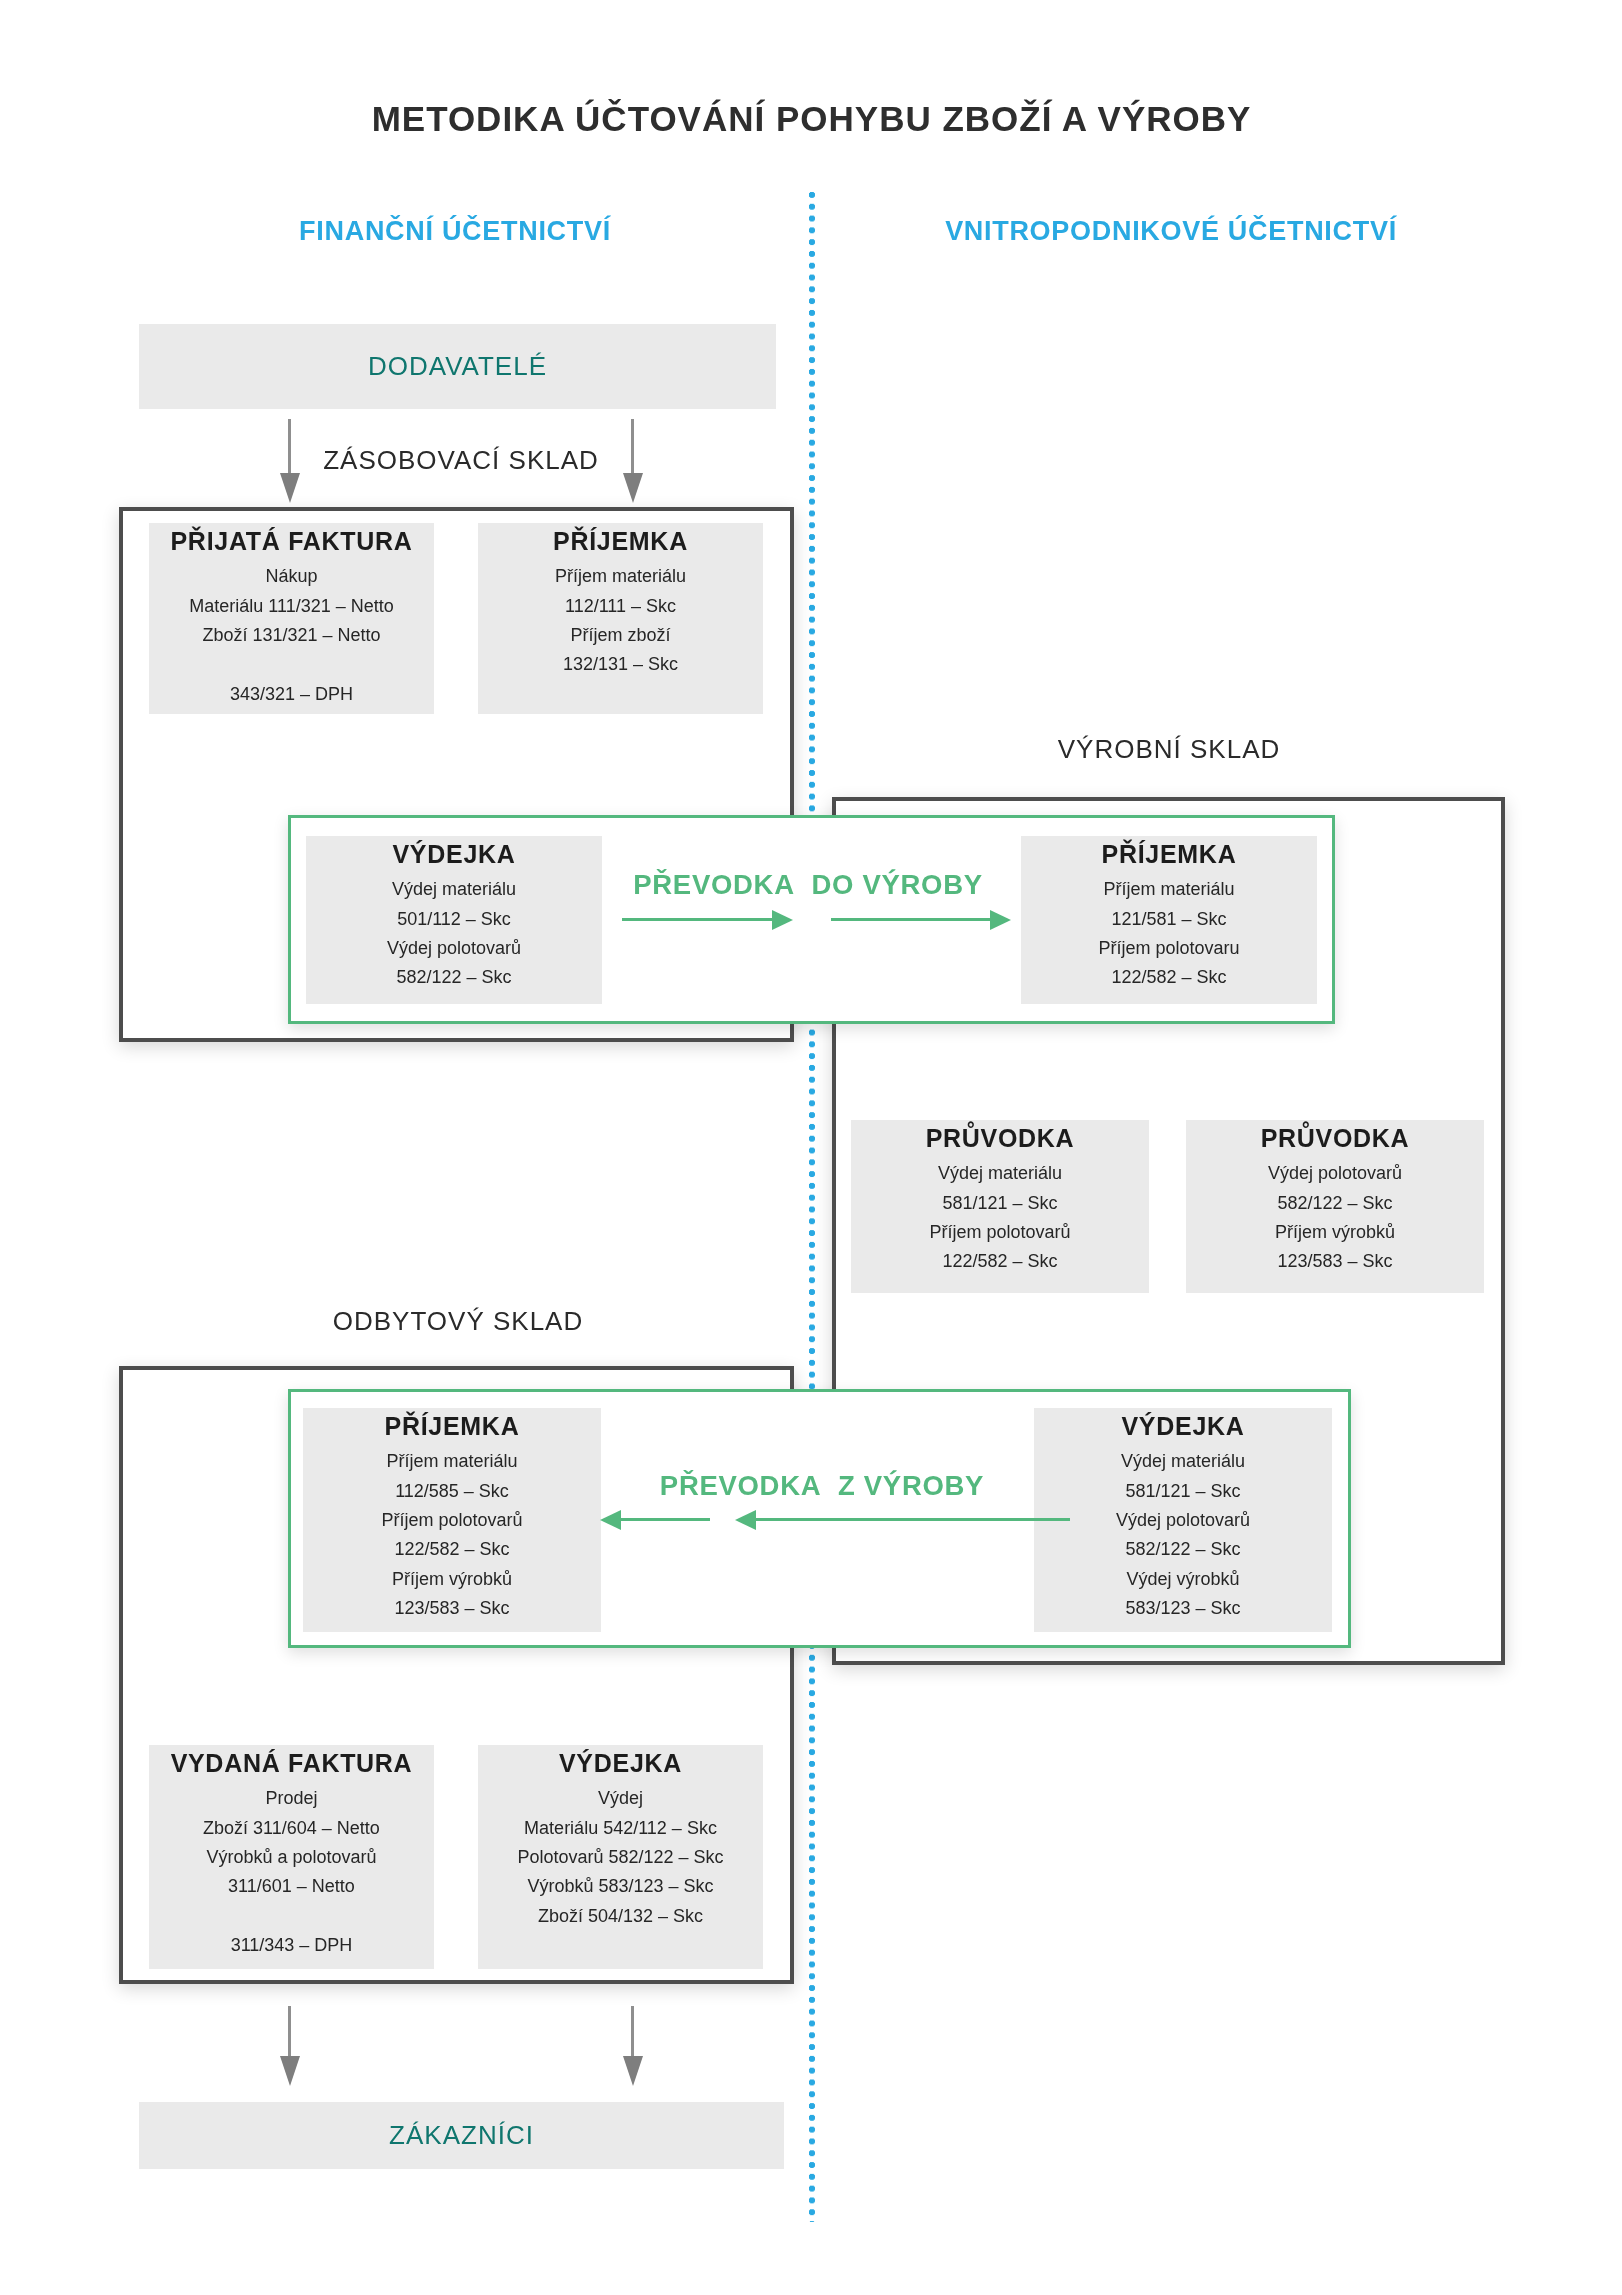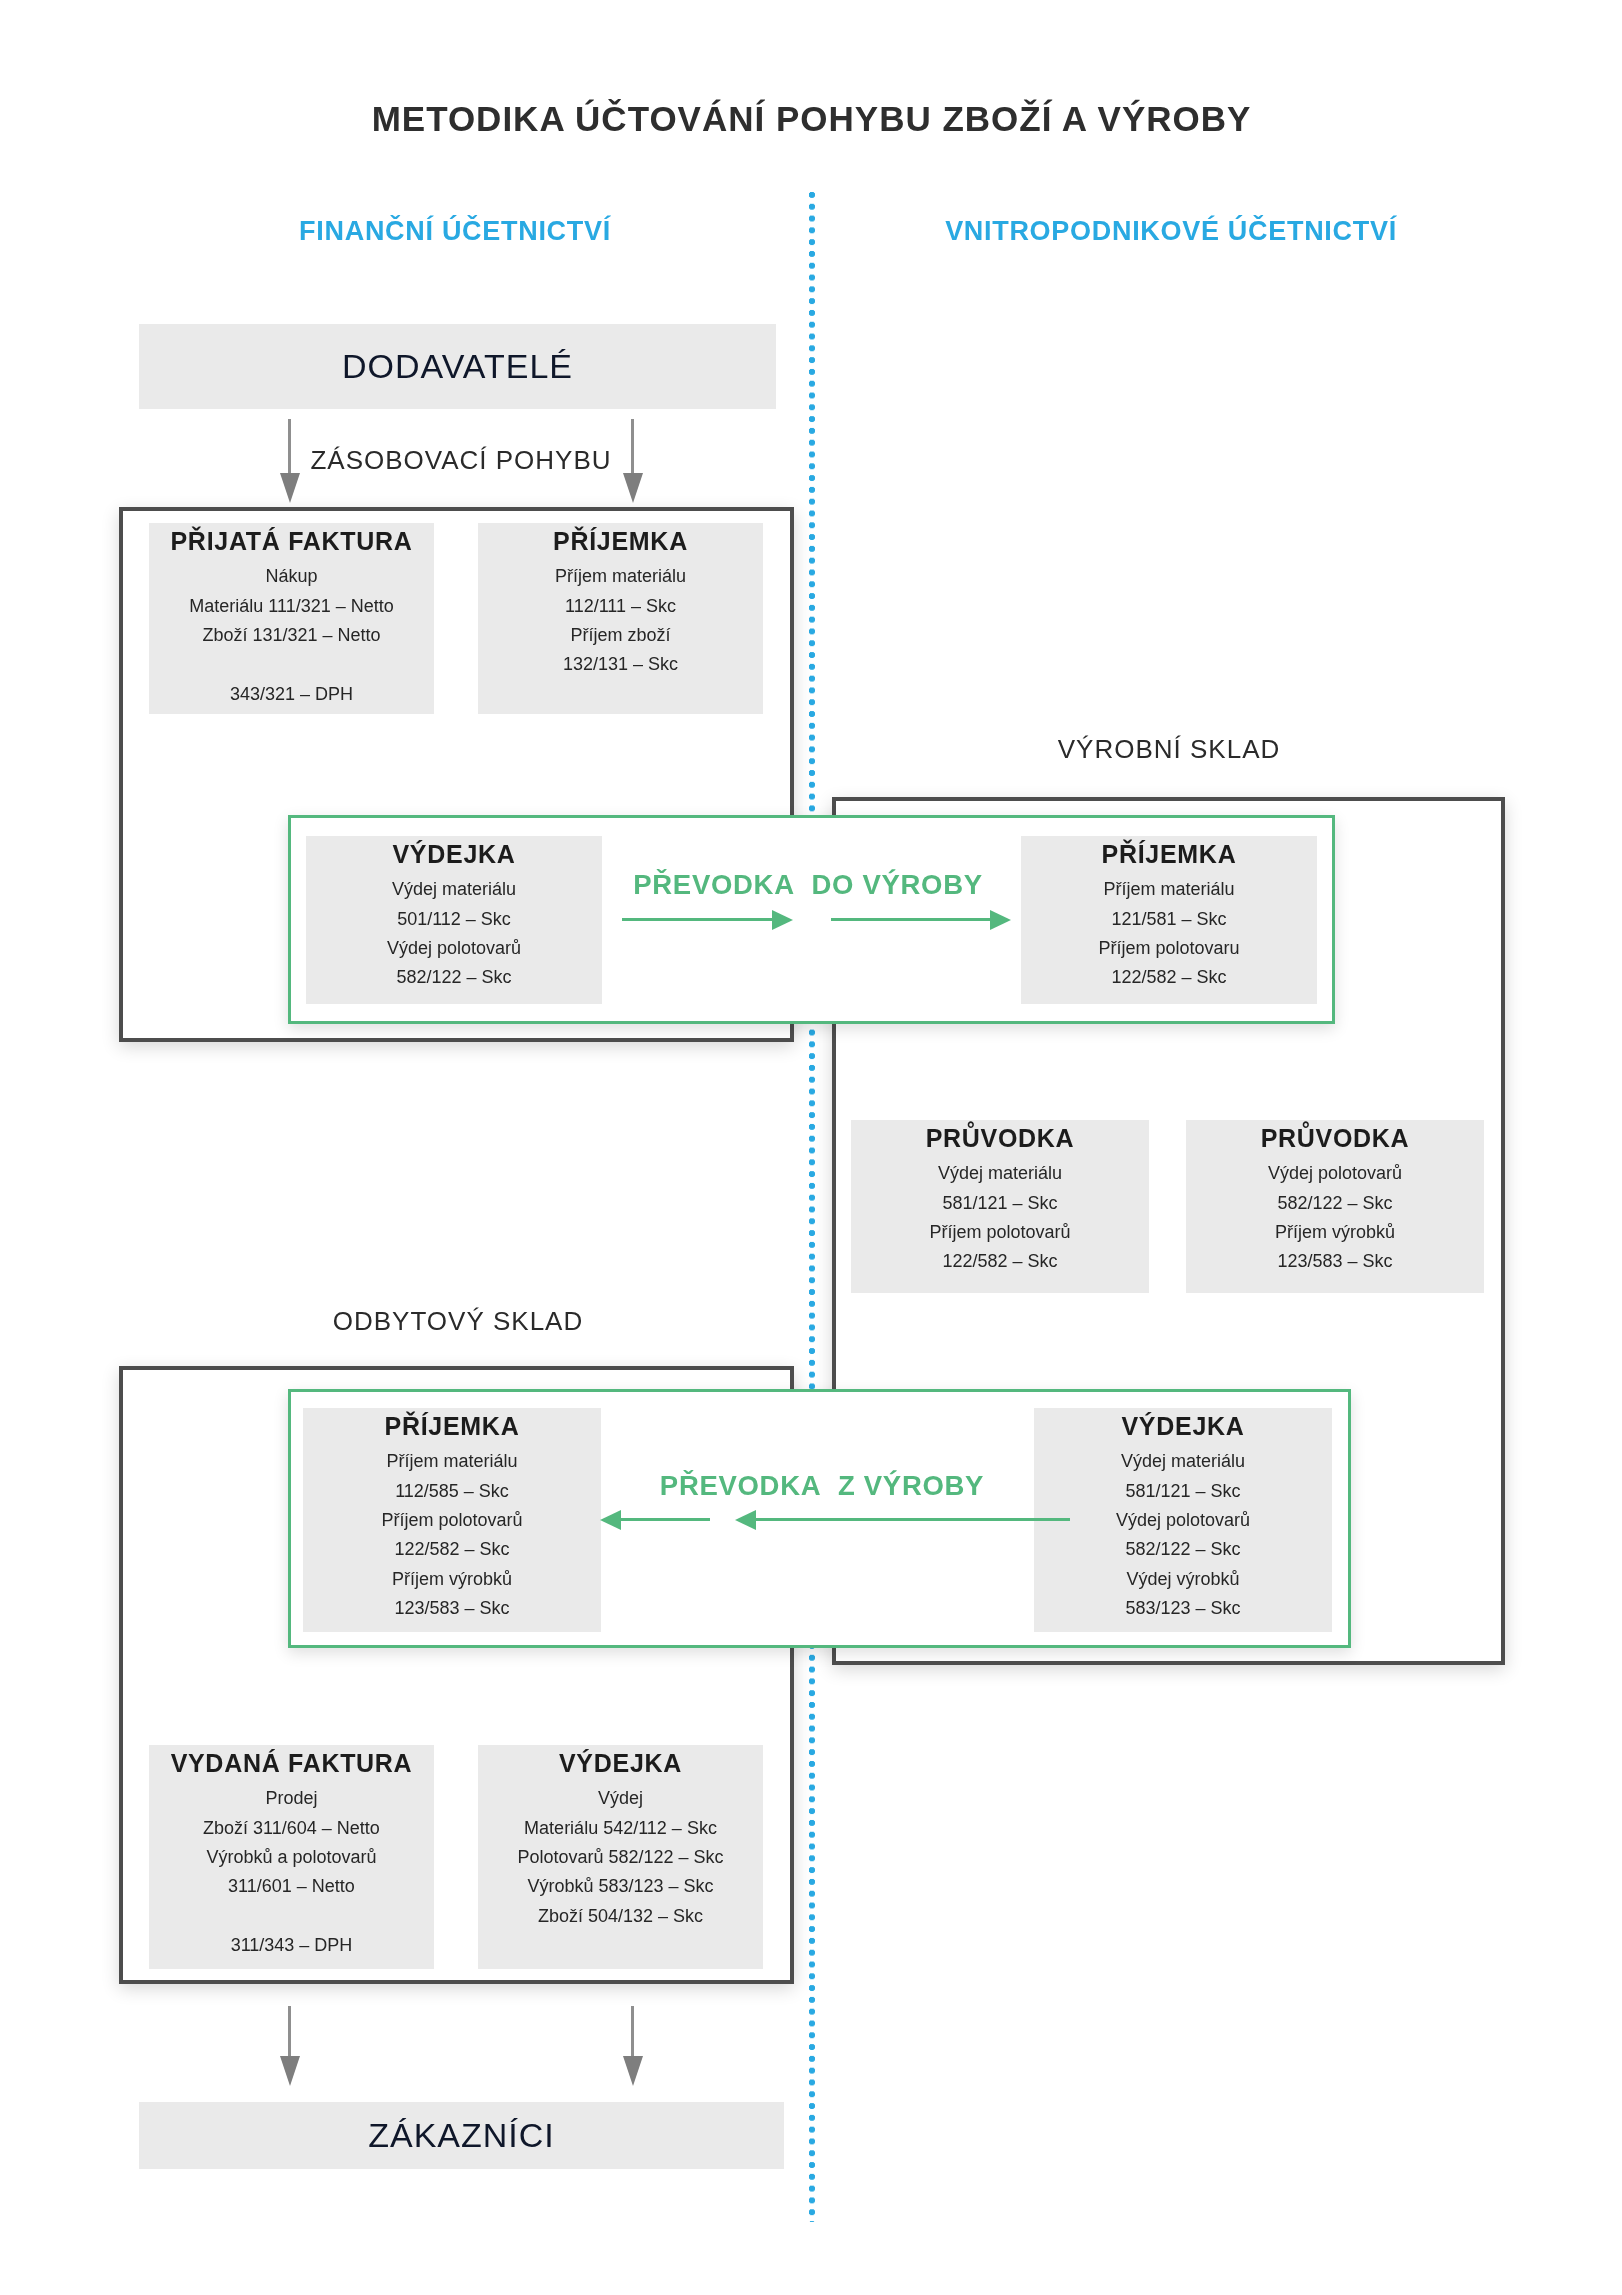--- a/index.html
+++ b/index.html
@@ -45,21 +45,21 @@
     background-image:radial-gradient(circle at 2.9px 2.9px, var(--blue) 2.9px, rgba(0,0,0,0) 3.3px);
     background-size:5.9px 11.8px;
     background-repeat:repeat-y;
     z-index:1;
   }
 
   .node-box{
     position:absolute;
     background:var(--box-fill);
     display:flex; align-items:center; justify-content:center;
-    font-size:34px; letter-spacing:1px; color:#0f172a;
+    font-size:26px; letter-spacing:1px; color:#0f766e;
     z-index:4;
     text-align:right;
   }
   #dodavatele{ left:139px; top:324px; width:637px; height:85px; }
   #zakaznici{ left:139px; top:2102px; width:645px; height:67px; }
 
   .black-label{
     position:absolute; text-align:center;
     font-size:26px; letter-spacing:1px; color:#2A2A2A;
     z-index:4;
@@ -199,21 +199,21 @@
 
   <div class="varrow" id="arrow-dod-1">
     <div class="shaft"></div>
     <div class="head"></div>
   </div>
   <div class="varrow" id="arrow-dod-2">
     <div class="shaft"></div>
     <div class="head"></div>
   </div>
 
-  <div class="black-label" id="label-zasobovaci">ZÁSOBOVACÍ POHYBU</div>
+  <div class="black-label" id="label-zasobovaci">ZÁSOBOVACÍ SKLAD</div>
   <div class="black-label" id="label-vyrobni">VÝROBNÍ SKLAD</div>
   <div class="black-label" id="label-odbytovy">ODBYTOVÝ SKLAD</div>
 
   <div class="card" id="card-prijata-faktura">
     <div class="card-title">PŘIJATÁ FAKTURA</div>
     <div class="card-line">Nákup</div>
     <div class="card-line">Materiálu 111/321 – Netto</div>
     <div class="card-line">Zboží 131/321 – Netto</div>
     <div class="card-line"></div>
     <div class="card-line">343/321 – DPH</div>

